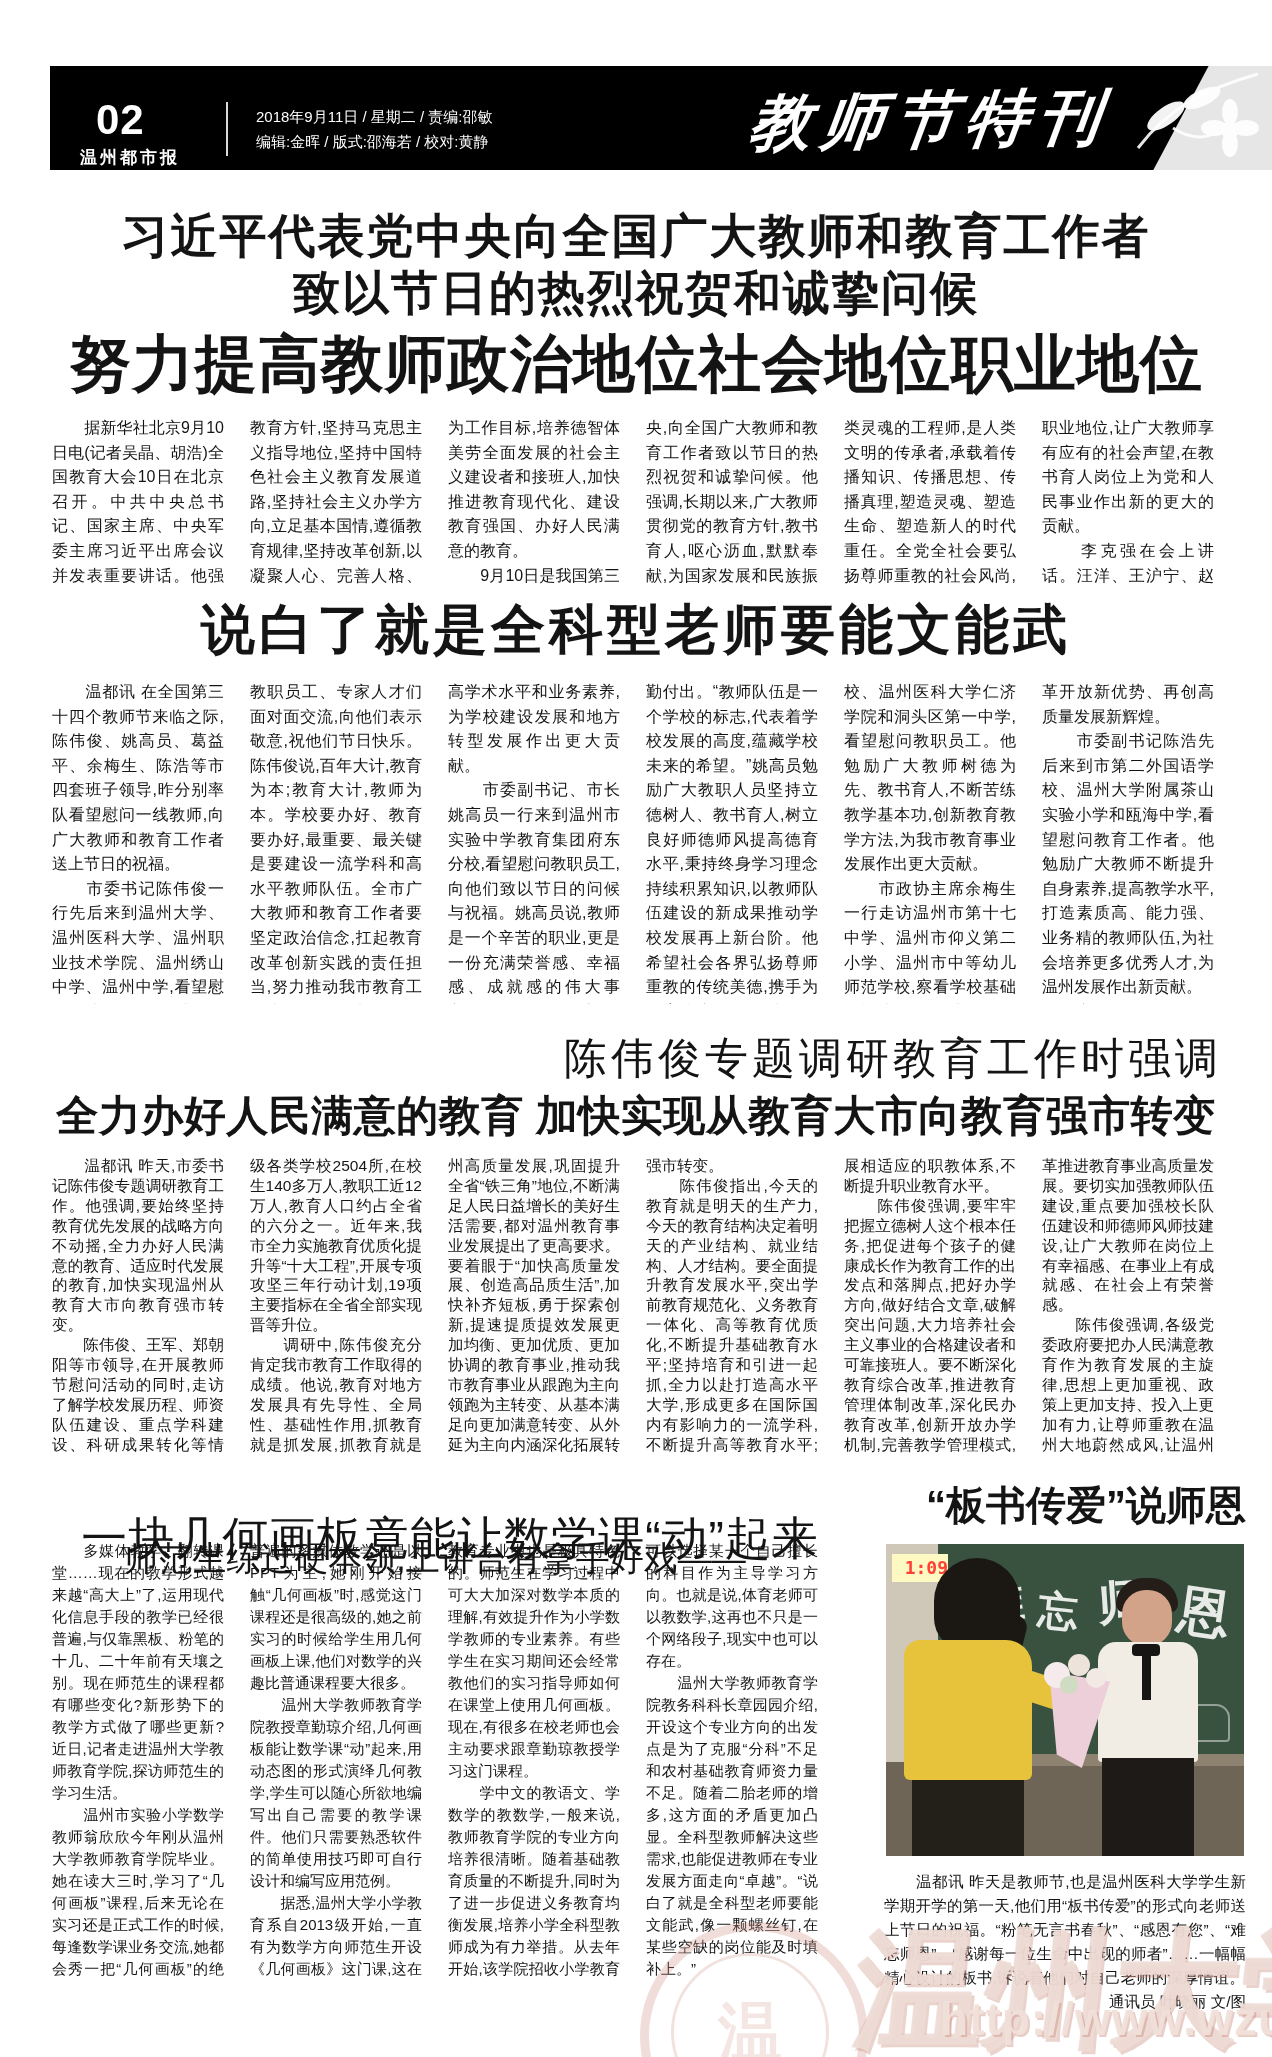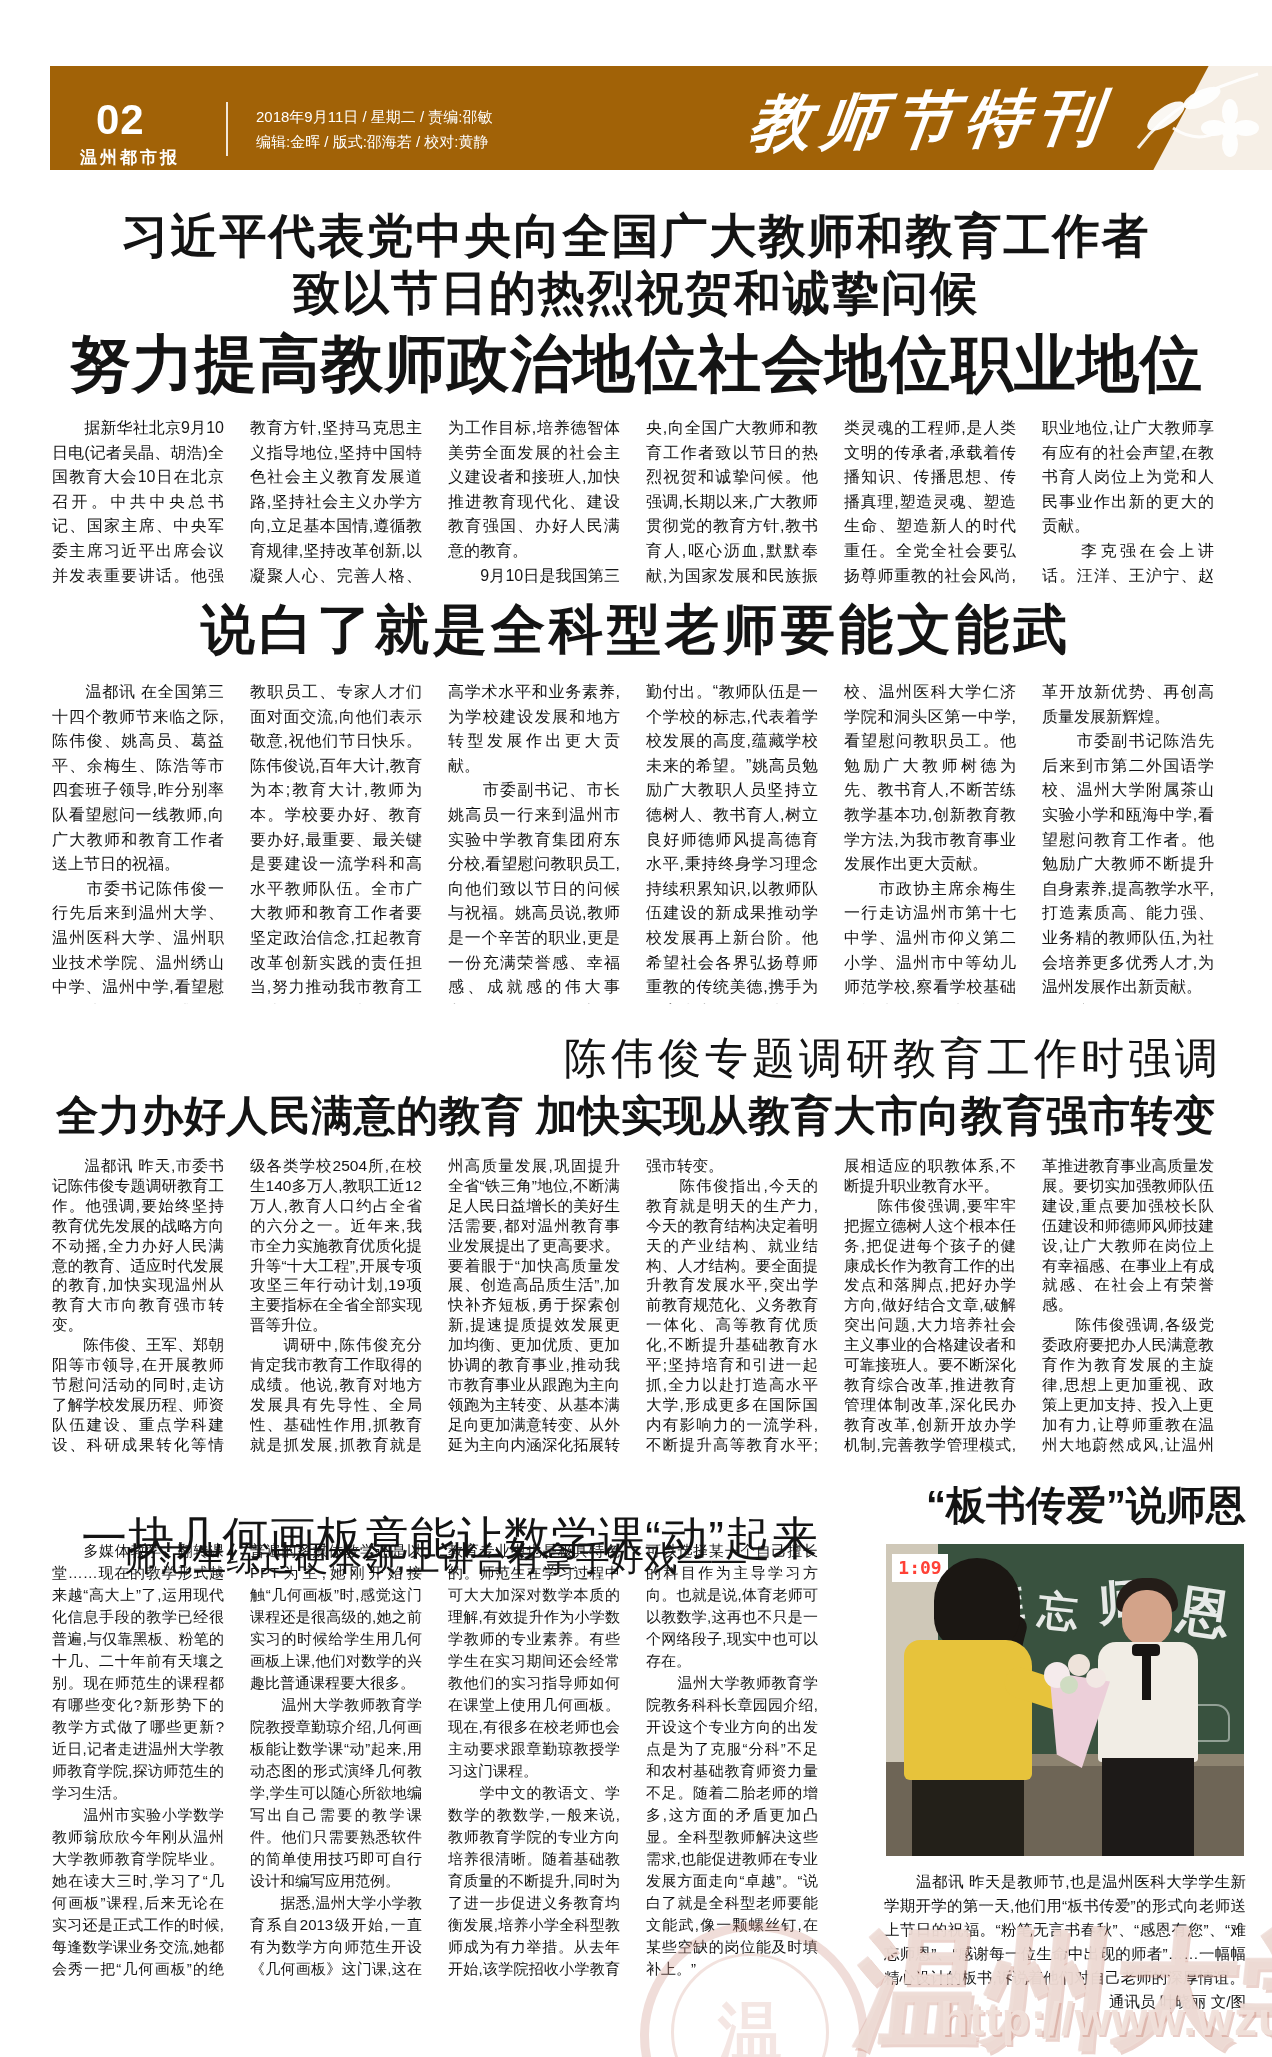--- a/index.html
+++ b/index.html
@@ -1,21 +1,21 @@
 <!DOCTYPE html>
 <html><head>
 <meta charset="utf-8">
 <style>
   html,body{margin:0;padding:0;}
   body{
     width:1272px;height:2057px;position:relative;background:#ffffff;
     font-family:"Liberation Sans", sans-serif;color:#141414;overflow:hidden;
   }
   
-  .band{position:absolute;left:50px;top:66px;width:1222px;height:104px;background:#a16207;overflow:hidden;}
+  .band{position:absolute;left:50px;top:66px;width:1222px;height:104px;background:#000000;overflow:hidden;}
   .pagenum{position:absolute;left:46px;top:30px;font-size:42px;font-weight:bold;color:#fff;letter-spacing:1px;}
   .papername{position:absolute;left:30px;top:80px;font-size:17px;color:#fff;letter-spacing:3px;font-weight:bold;font-family:Liberation Mono, monospace;}
   .band-divider{position:absolute;left:176px;top:36px;width:2px;height:54px;background:rgba(255,255,255,.85);}
   .dateline{position:absolute;left:206px;top:38px;font-size:15px;line-height:25px;color:#fff;}
   .masthead{position:absolute;left:700px;top:12px;font-size:62px;font-weight:900;color:#fff;
     letter-spacing:10px;transform:skewX(-8deg) rotate(-1deg);font-style:italic;white-space:nowrap;}
   .band-wedge{position:absolute;right:-30px;top:-30px;width:120px;height:190px;background:#fff;opacity:.9;transform:rotate(28deg);}
   .band-flower{position:absolute;right:4px;top:2px;}
   
   .h-kicker1{position:absolute;left:50px;top:205px;width:1172px;text-align:center;font-size:47px;font-weight:600;letter-spacing:2px;white-space:nowrap;}
@@ -33,22 +33,22 @@
   .h-story2{position:absolute;left:50px;top:594px;width:1172px;text-align:center;font-size:54px;font-weight:900;letter-spacing:4px;white-space:nowrap;}
   .h-story3-kicker{position:absolute;left:50px;top:1030px;width:1172px;text-align:right;font-size:43px;font-weight:400;letter-spacing:4px;white-space:nowrap;}
   .h-story3{position:absolute;left:40px;top:1088px;width:1192px;text-align:center;font-size:42px;font-weight:900;letter-spacing:0.5px;white-space:nowrap;}
   .h-story4-kicker{position:absolute;left:52px;top:1536px;width:766px;text-align:center;font-size:34px;font-weight:400;white-space:nowrap;}
   .h-story4{position:absolute;left:20px;top:1508px;width:860px;text-align:center;font-size:46px;font-weight:400;letter-spacing:1px;white-space:nowrap;}
   
   .h-photo{position:absolute;left:884px;top:1478px;width:362px;text-align:right;font-size:40px;font-weight:900;white-space:nowrap;}
   .photo{position:absolute;left:886px;top:1544px;width:358px;height:312px;background:#cfc8b8;overflow:hidden;}
   .ph-board{position:absolute;left:52px;top:0;width:306px;height:218px;background:#39523f;}
   .ph-board-chalk{position:absolute;color:rgba(255,255,255,.88);font-weight:bold;}
-  .ph-clock{position:absolute;left:6px;top:10px;width:56px;height:28px;background:#ffffff;color:#ff4136;
-    font-size:18px;font-weight:bold;text-align:center;line-height:28px;font-family:"DejaVu Sans Mono",monospace;}
+  .ph-clock{position:absolute;left:6px;top:10px;width:56px;height:28px;background:#fef9c3;color:#ff4136;
+    font-size:18px;font-weight:bold;text-align:right;line-height:28px;font-family:"DejaVu Sans Mono",monospace;}
   .ph-lowerwall{position:absolute;left:0;top:218px;width:358px;height:94px;background:#6e6556;}
   .ph-ledge{position:absolute;left:40px;top:210px;width:318px;height:12px;background:#8d8370;}
   .ph-chalk-car{position:absolute;right:14px;top:160px;width:70px;height:34px;border:2px solid rgba(255,255,255,.45);border-radius:6px 14px 4px 4px;}
   .ph-student-hair{position:absolute;left:48px;top:14px;width:86px;height:92px;background:#1b1713;border-radius:46px 46px 34px 34px;}
   .ph-student-tail{position:absolute;left:108px;top:70px;width:26px;height:80px;background:#1b1713;border-radius:12px;transform:rotate(14deg);}
   .ph-student-shirt{position:absolute;left:18px;top:96px;width:128px;height:140px;background:#e7c33b;border-radius:16px 26px 6px 6px;}
   .ph-student-arm{position:absolute;left:118px;top:130px;width:70px;height:30px;background:#e7c33b;border-radius:14px;transform:rotate(18deg);}
   .ph-student-pants{position:absolute;left:26px;top:232px;width:112px;height:80px;background:#232019;}
   .ph-teacher-head{position:absolute;left:236px;top:46px;width:50px;height:56px;background:#d3a389;border-radius:24px;}
   .ph-teacher-hair{position:absolute;left:230px;top:34px;width:62px;height:34px;background:#241d18;border-radius:30px 30px 8px 8px;}

